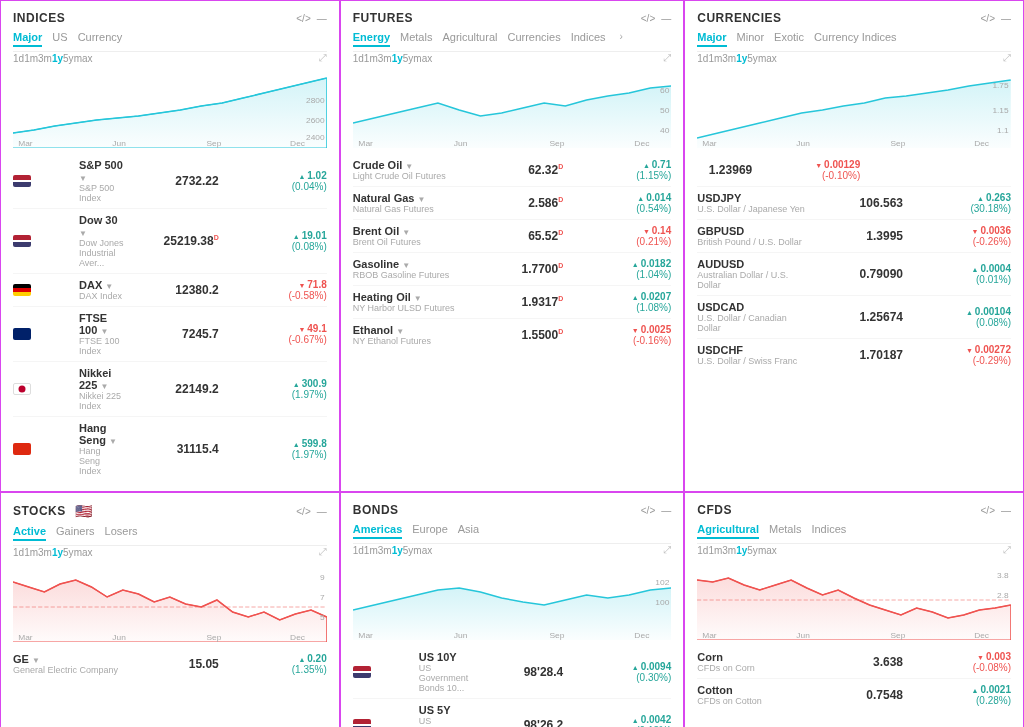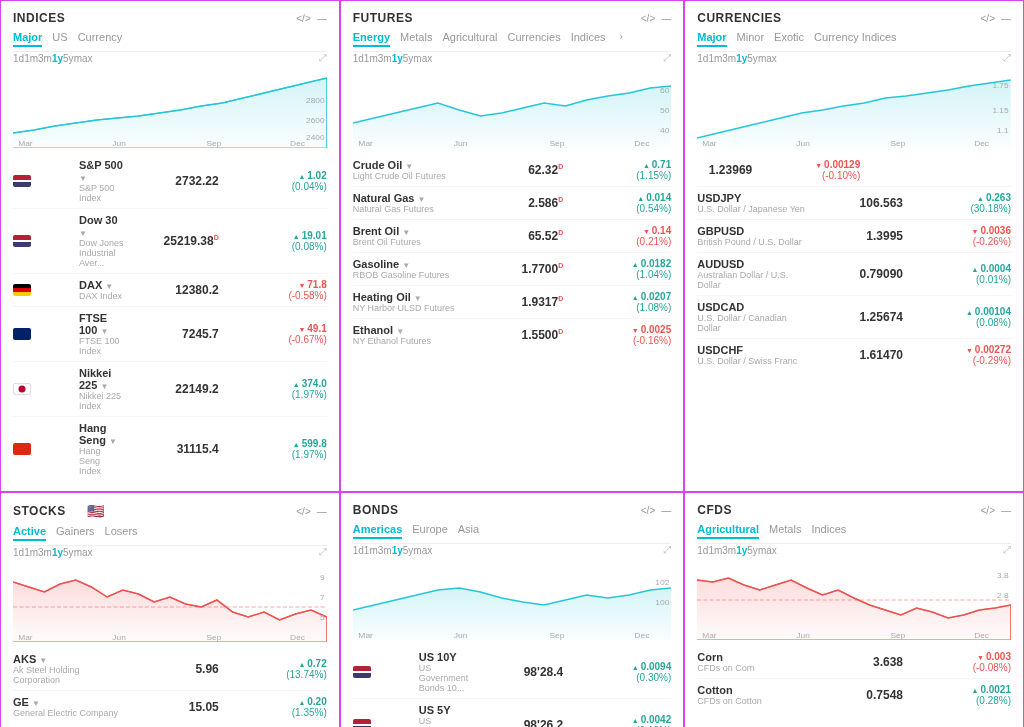--- a/index.html
+++ b/index.html
@@ -270,21 +270,21 @@
       <div class="data-row">
         <div class="row-flag" style="background:#fff;border:1px solid #ddd;position:relative;overflow:hidden">
           <div style="width:7px;height:7px;border-radius:50%;background:#BC002D;position:absolute;top:50%;left:50%;transform:translate(-50%,-50%)"></div>
         </div>
         <div class="row-info">
           <div class="row-name">Nikkei 225 <span style="font-size:8px;color:#aaa">▼</span></div>
           <div class="row-sub">Nikkei 225 Index</div>
         </div>
         <div class="row-value">22149.2</div>
         <div class="row-change up">
-          <div class="abs arrow-up">374.0</div>
+          <div class="abs arrow-up">300.9</div>
           <div class="pct">(1.97%)</div>
         </div>
       </div>
       <div class="data-row">
         <div class="row-flag" style="background:#DE2910"></div>
         <div class="row-info">
           <div class="row-name">Hang Seng <span style="font-size:8px;color:#aaa">▼</span></div>
           <div class="row-sub">Hang Seng Index</div>
         </div>
         <div class="row-value">31115.4</div>
@@ -502,32 +502,32 @@
         <div class="row-change up">
           <div class="abs arrow-up">0.00104</div>
           <div class="pct">(0.08%)</div>
         </div>
       </div>
       <div class="data-row">
         <div class="row-info">
           <div class="row-name">USDCHF</div>
           <div class="row-sub">U.S. Dollar / Swiss Franc</div>
         </div>
-        <div class="row-value">1.61470</div>
+        <div class="row-value">1.70187</div>
         <div class="row-change down">
           <div class="abs arrow-down">0.00272</div>
           <div class="pct">(-0.29%)</div>
         </div>
       </div>
     </div>
   </div>
 
   <div class="panel">
     <div class="panel-header">
-      <div style="display:flex;align-items:center;gap:18px">
+      <div style="display:flex;align-items:center;gap:6px">
         <span class="panel-title">STOCKS</span>
         <span class="stocks-flag">🇺🇸</span>
       </div>
       <div class="panel-controls">
         <span>&lt;/&gt;</span>
         <span>—</span>
       </div>
     </div>
     <div class="tabs">
       <span class="tab active">Active</span>
@@ -559,31 +559,20 @@
         <text x="185" y="78" class="chart-label">Sep</text>
         <text x="265" y="78" class="chart-label">Dec</text>
         <text x="298" y="18" class="chart-value-label">9</text>
         <text x="298" y="38" class="chart-value-label">7</text>
         <text x="298" y="58" class="chart-value-label">5</text>
       </svg>
     </div>
     <div>
       <div class="data-row">
         <div class="row-info">
-          <div class="row-name">AKS <span style="font-size:8px;color:#aaa">▼</span></div>
-          <div class="row-sub">Ak Steel Holding Corporation</div>
-        </div>
-        <div class="row-value">5.96</div>
-        <div class="row-change up">
-          <div class="abs arrow-up">0.72</div>
-          <div class="pct">(13.74%)</div>
-        </div>
-      </div>
-      <div class="data-row">
-        <div class="row-info">
           <div class="row-name">GE <span style="font-size:8px;color:#aaa">▼</span></div>
           <div class="row-sub">General Electric Company</div>
         </div>
         <div class="row-value">15.05</div>
         <div class="row-change up">
           <div class="abs arrow-up">0.20</div>
           <div class="pct">(1.35%)</div>
         </div>
       </div>
     </div>

